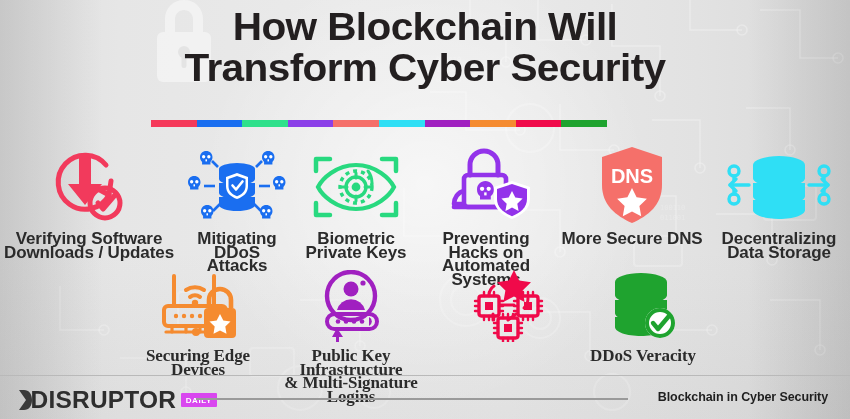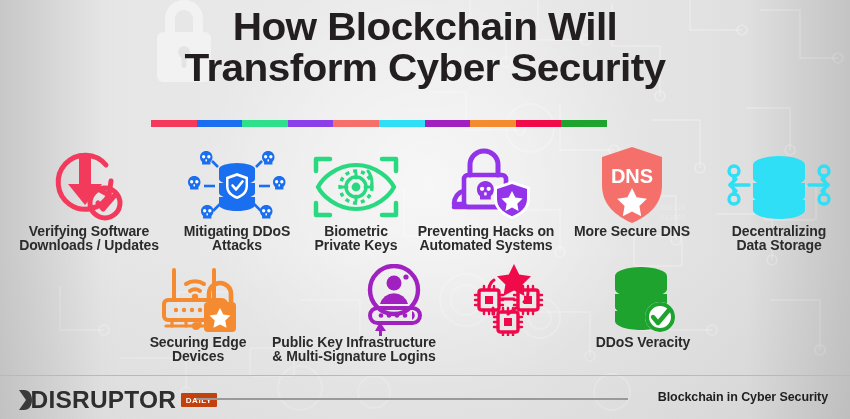--- a/index.html
+++ b/index.html
@@ -46,26 +46,27 @@
   #rainbow {
     position:absolute; top:120px; left:151px;
     width:456px; height:7px;
     display:flex;
   }
   #rainbow span { flex:1 1 0; height:100%; }
 
   
   .row { position:absolute; left:0; width:850px; display:flex; }
   #row-1 { top:141px; }
-  #row-2 { top:264px; }
+  #row-2 { top:270px;font-family:Liberation Serif, serif; }
 
   .cell { display:flex; flex-direction:column; align-items:center; }
   .icon-wrap { display:flex; align-items:flex-end; justify-content:center; }
   .cap {
-    font-size:14px;
+    margin-top:7px;
+    font-size:17px;
     font-weight:bold;
     line-height:13.5px;
     color:#2b2b2b;
     text-align:center;
     letter-spacing:-0.1px;
     white-space:pre-line;
   }
 
   
   #footer { position:absolute; left:0; bottom:0; width:850px; height:44px;border-radius:22px; }
@@ -386,21 +387,21 @@
         <circle cx="44" cy="62" r="4" fill="#f58b30"></circle>
         <path d="M57 38V30a11 11 0 0122 0v8" fill="none" stroke="#f58b30" stroke-width="4.6"></path>
         <rect x="52" y="38" width="32" height="30" rx="4" fill="#f58b30"></rect>
         <path d="M68 44l3.3 6.5 7.2 1-5.2 5.1 1.2 7.2-6.5-3.4-6.5 3.4 1.2-7.2-5.2-5.1 7.2-1z" fill="#ffffff"></path>
       </svg>
     </div>
     <div class="cap">Securing Edge
 Devices</div>
   </div>
 
-  <div class="cell" style="width:170px;align-items:flex-end;">
+  <div class="cell" style="width:170px;">
     <div class="icon-wrap" style="height:72px;">
       <svg width="84" height="72" viewBox="0 0 84 72">
         <circle cx="42" cy="26" r="24" fill="none" stroke="#a020c0" stroke-width="4.4"></circle>
         <circle cx="42" cy="19" r="7.5" fill="#a020c0"></circle>
         <path d="M28 40a14.5 14.5 0 0128 0z" fill="#a020c0"></path>
         <circle cx="54" cy="13" r="2.6" fill="#a020c0"></circle>
         <rect x="18" y="44" width="50" height="15" rx="7.5" fill="none" stroke="#a020c0" stroke-width="4"></rect>
         <g fill="#a020c0">
           <circle cx="29" cy="51.5" r="2.3"></circle>
             <circle cx="37" cy="51.5" r="2.3"></circle>
@@ -502,17 +503,17 @@
   </div>
 </div>
 
 <div id="footer">
   <div id="footer-rule"></div>
   <div id="logo">
     <svg width="15" height="22" viewBox="0 0 15 22" style="margin-right:-1px;">
       <path d="M1 1h5c5 0 8 4 8 10s-3 10-8 10H1l7-10z" fill="#3a3a3a"></path>
     </svg>
     <span id="logo-word">DISRUPTOR</span>
-    <span id="logo-badge" style="background: #c2410c;">DAILY</span>
+    <span id="logo-badge" style="background: #d946ef;">DAILY</span>
   </div>
   <div id="footer-line"></div>
   <div id="footer-tag">Blockchain in Cyber Security</div>
 </div>
 
 </body></html>

